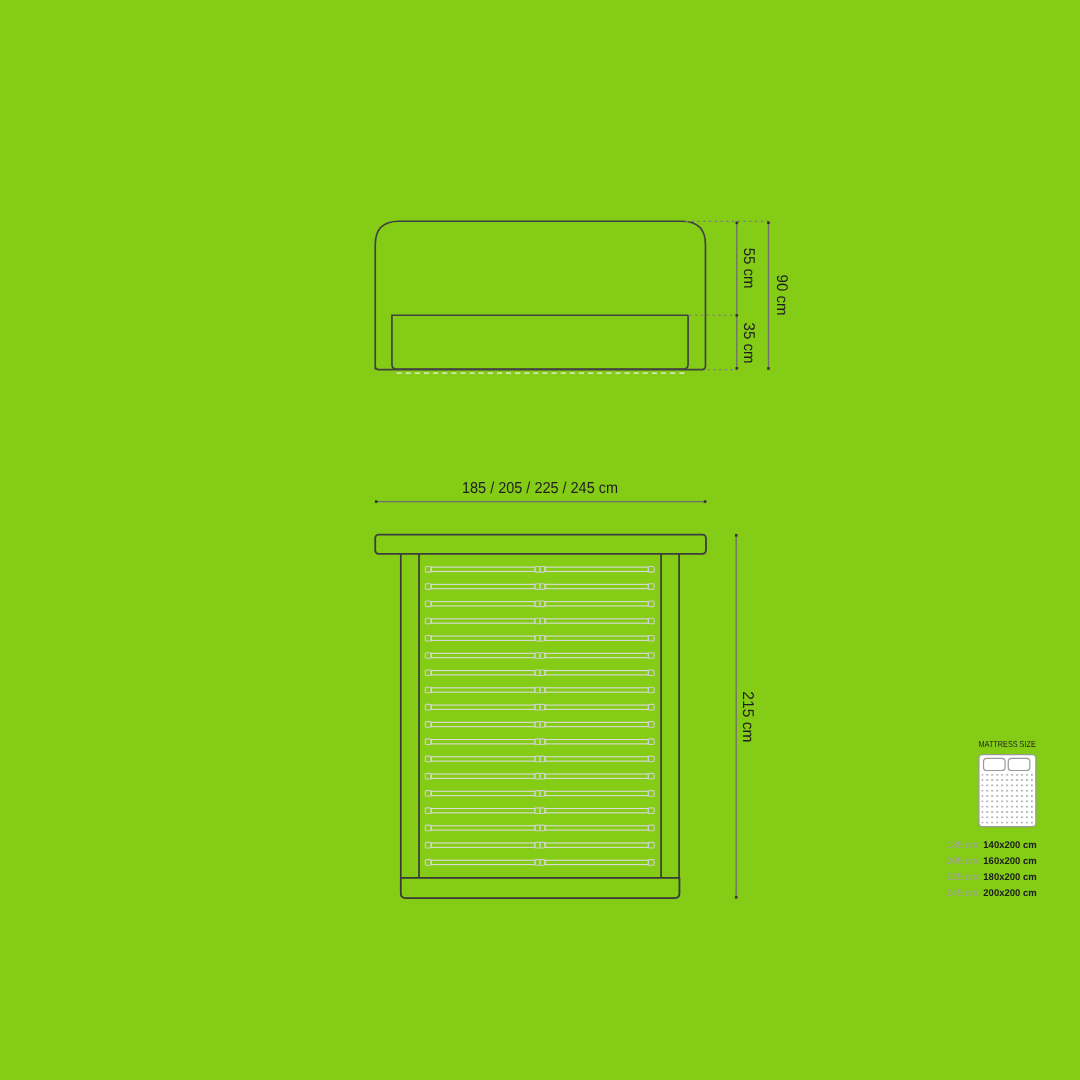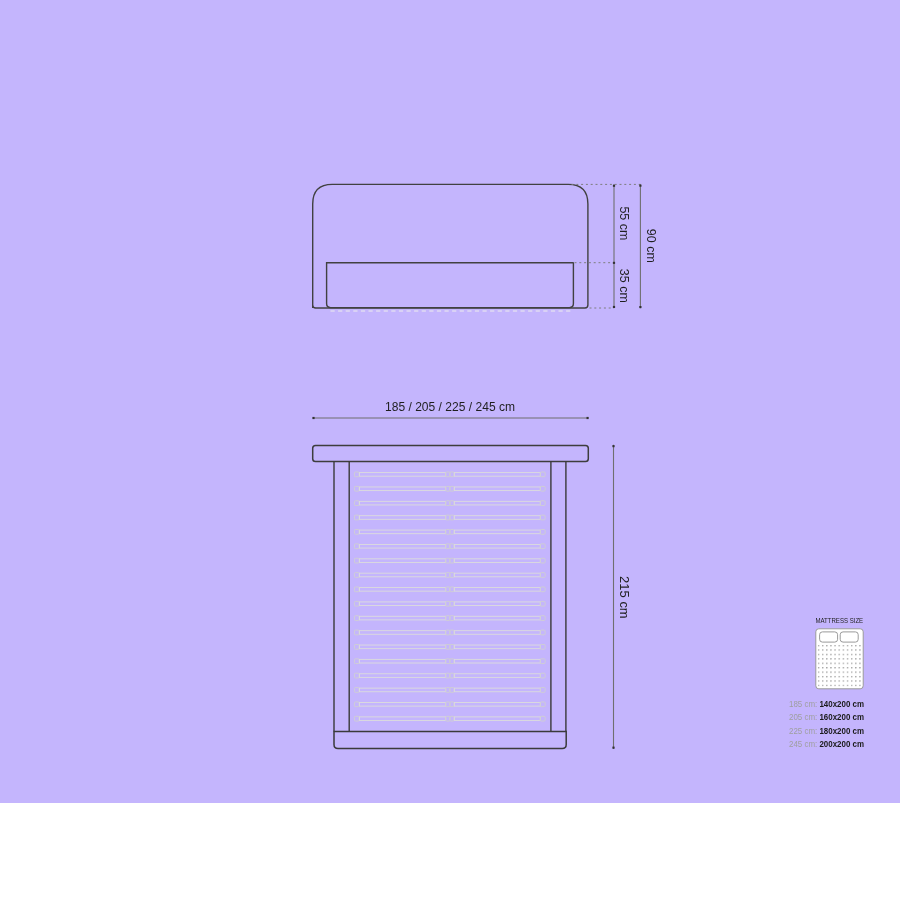--- a/index.html
+++ b/index.html
@@ -1,16 +1,16 @@
 <!DOCTYPE html>
 <html><head>
 <meta charset="utf-8">
 <style>
   html,body{margin:0;padding:0;background:#ffffff;}
-  .page{position:relative;width:900px;height:803px;background:#c4b5fd;overflow:hidden;
+  .page{position:relative;width:900px;height:900px;background:#84cc16;overflow:hidden;
         font-family:"Liberation Sans", sans-serif;}
   svg{position:absolute;left:0;top:0;}
   text{font-family:"Liberation Sans", sans-serif;fill:#1f1f1f;}
 </style>
 </head>
 <body>
 <div class="page">
 <svg width="900" height="900" viewBox="0 0 900 900">
   <defs>
 

